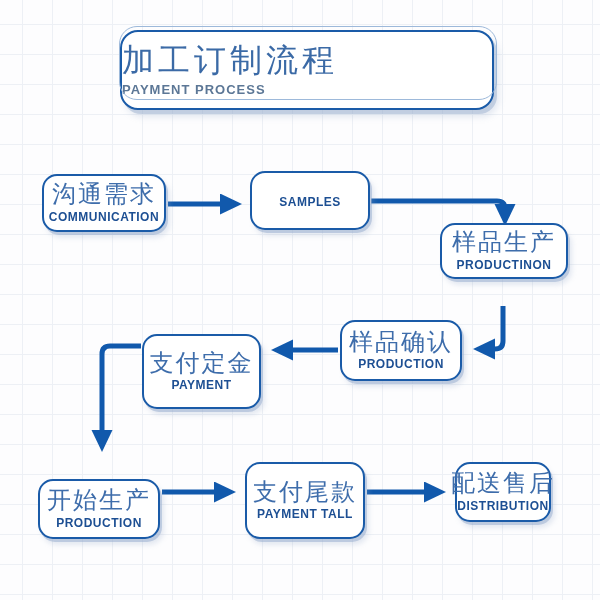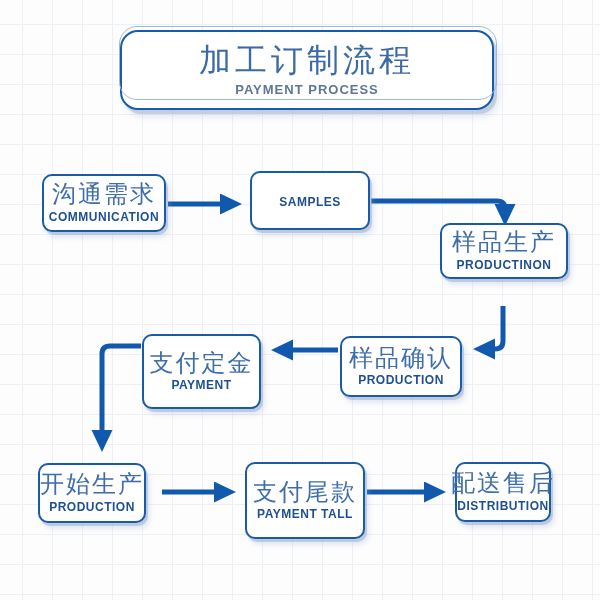--- a/index.html
+++ b/index.html
@@ -17,59 +17,59 @@
     background-size:30px 30px;
     background-position:-8px -6px;
   }
   
   .title-box{
     position:absolute;left:120px;top:30px;width:370px;height:76px;
     background:#ffffff;
     border:2.5px solid #1a5ba8;
     border-radius:18px;
     box-shadow:3px 4px 0 rgba(150,172,205,.45), 5px 7px 6px rgba(150,172,205,.25);
-    display:flex;flex-direction:column;align-items:center;justify-content:center;
+    display:flex;flex-direction:column;justify-content:center;
   }
   .title-box::before{
     content:"";position:absolute;left:-3px;top:-6px;right:-5px;bottom:8px;
     border:1.5px solid #9db9da;border-radius:18px;pointer-events:none;
   }
   .title-zh{
     font-family:"DejaVu Serif","Liberation Serif",serif;
     font-size:32px;letter-spacing:4px;color:#3b6aa6;line-height:1.1;
   }
   .title-en{
     font-size:13px;font-weight:bold;letter-spacing:1px;color:#5c7796;margin-top:3px;
   }
   
   .node{
     position:absolute;
     background:#ffffff;
     border:2px solid #1a5ba8;
-    border-radius:10px;
+    border-radius:15px;
     box-shadow:2px 3px 0 rgba(150,172,205,.5), 4px 6px 5px rgba(150,172,205,.25);
     display:flex;flex-direction:column;align-items:center;justify-content:center;
     box-sizing:border-box;
   }
   .node .zh{
     font-family:"DejaVu Serif","Liberation Serif",serif;
     font-size:24px;letter-spacing:2px;color:#3e6dab;line-height:1.05;
     white-space:nowrap;
   }
   .node .en{
     font-size:12px;font-weight:bold;letter-spacing:.5px;color:#1d4f93;margin-top:2px;
     white-space:nowrap;
   }
   
   #n-communication {left:42px; top:174px;width:124px;height:58px;}
   #n-samples       {left:250px;top:171px;width:120px;height:59px;}
   #n-sampleprod    {left:440px;top:223px;width:128px;height:56px;}
-  #n-confirmation  {left:340px;top:336px;width:122px;height:61px;}
+  #n-confirmation  {left:340px;top:320px;width:122px;height:61px;}
   #n-payment       {left:142px;top:334px;width:119px;height:75px;}
-  #n-production    {left:38px; top:463px;width:108px;height:60px;}
+  #n-production    {left:38px; top:479px;width:122px;height:60px;}
   #n-paymenttall   {left:245px;top:462px;width:120px;height:77px;align-items:center;}
   #n-distribution  {left:455px;top:462px;width:96px;height:60px;}
   
   .arrows{position:absolute;left:0;top:0;width:600px;height:600px;pointer-events:none;}
 </style>
 </head>
 <body>
 
 <div class="canvas">
 

